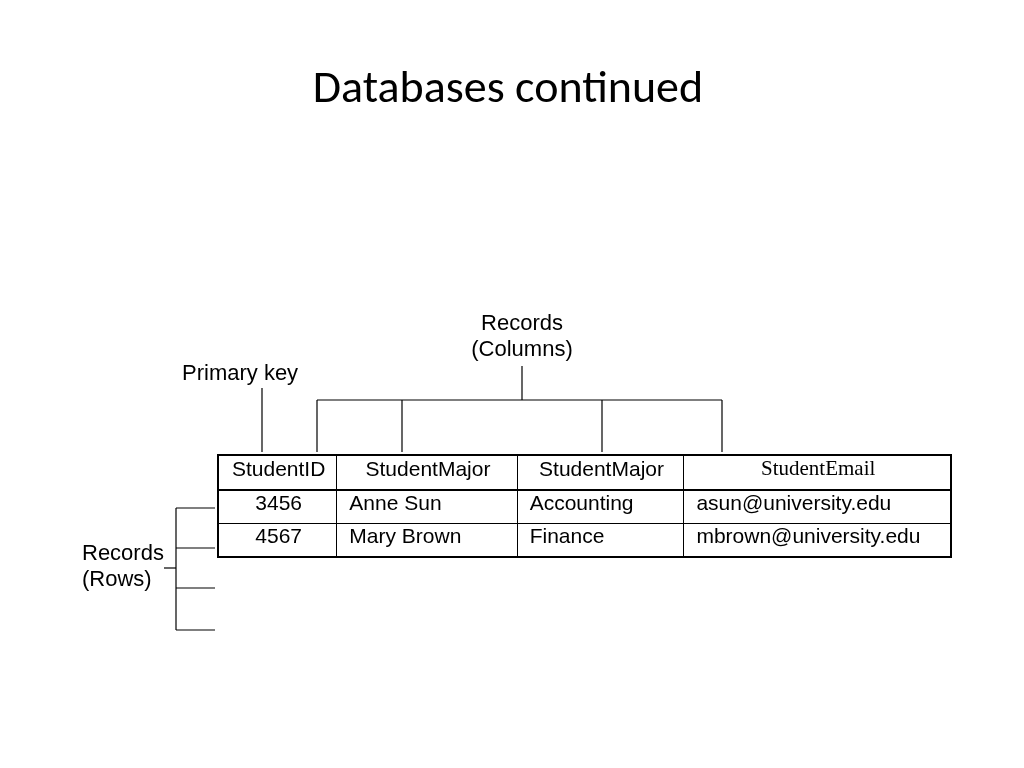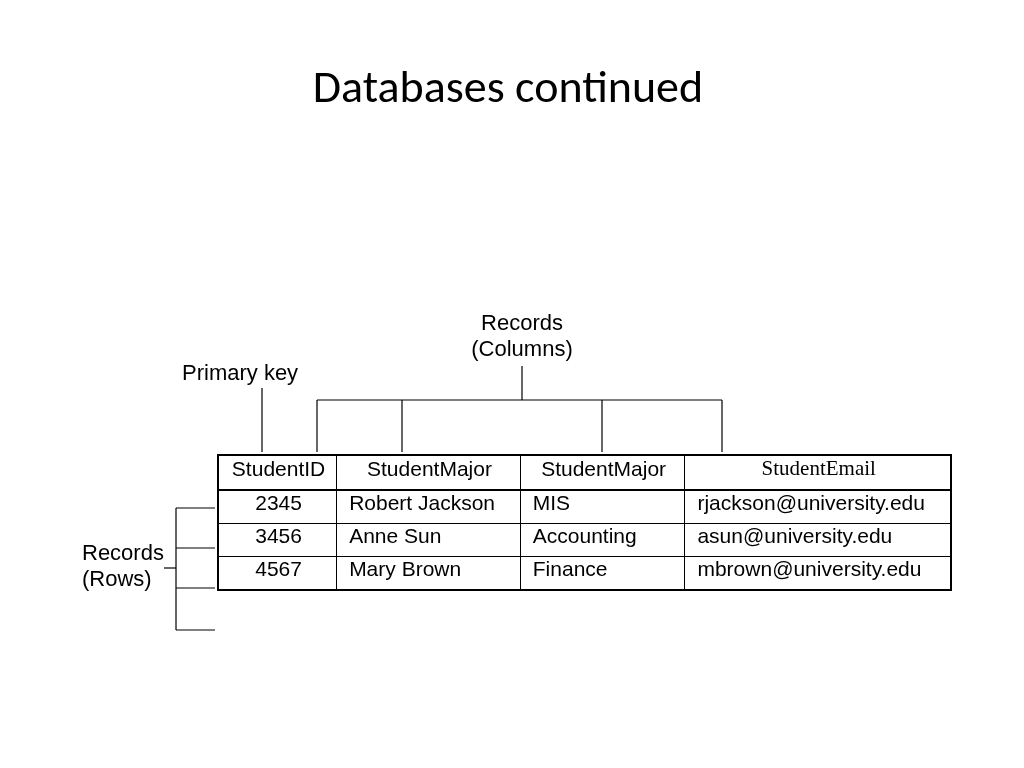--- a/index.html
+++ b/index.html
@@ -142,26 +142,20 @@
 
     <table class="db-table">
       <tbody>
           <tr class="header-row">
         <th class="col-id">StudentID</th>
         <th class="col-name">StudentMajor</th>
         <th class="col-major">StudentMajor</th>
         <th class="col-email">StudentEmail</th>
       </tr>
       <tr class="data-row">
-        <td>2345</td>
-        <td>Robert Jackson</td>
-        <td>MIS</td>
-        <td>rjackson@university.edu</td>
-      </tr>
-      <tr class="data-row">
         <td>3456</td>
         <td>Anne Sun</td>
         <td>Accounting</td>
         <td>asun@university.edu</td>
       </tr>
       <tr class="data-row">
         <td>4567</td>
         <td>Mary Brown</td>
         <td>Finance</td>
         <td>mbrown@university.edu</td>

